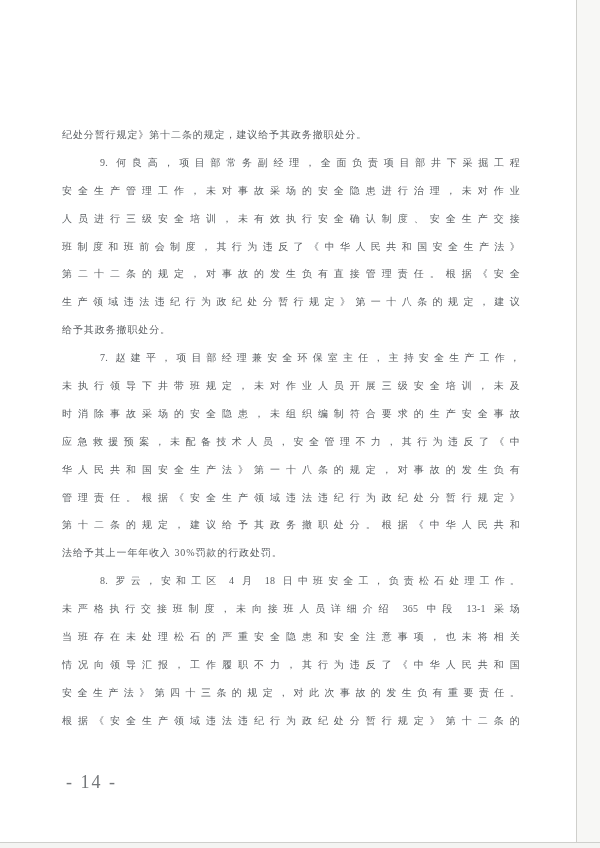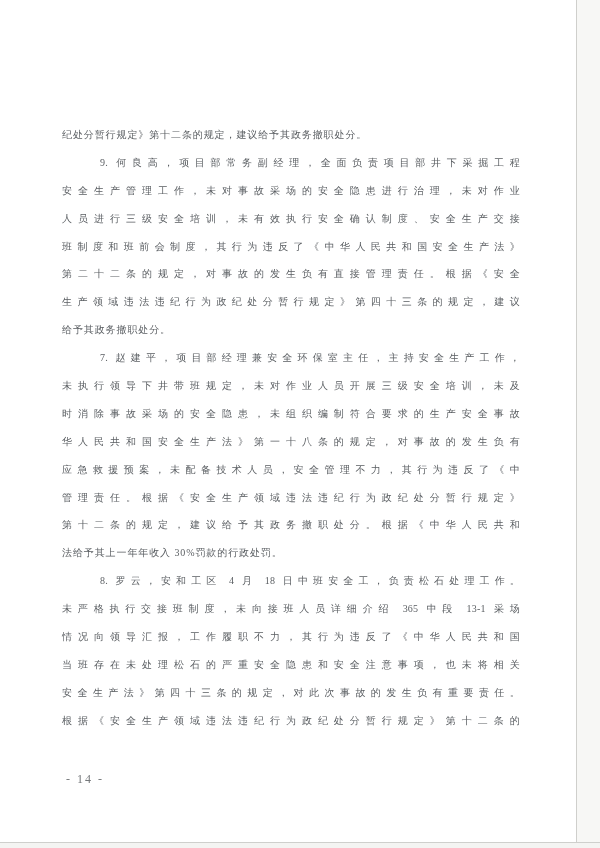--- a/index.html
+++ b/index.html
@@ -43,21 +43,21 @@
     letter-spacing: 0.9px;
   }
   
   .ln.ind {
     text-indent: 38px;
   }
   .pagenum {
     position: absolute;
     left: 66px;
     top: 772px;
-    font-size: 12px;
+    font-size: 18px;
     letter-spacing: 2px;
     color: #74777a;
     text-align: right;
   }
   
   .scan-edge-v {
     position: absolute;
     left: 576px;
     top: 0;
     width: 1px;
@@ -99,33 +99,33 @@
   <div class="scan-edge-v"></div>
   <div class="scan-edge-h"></div>
 
   <div class="textblock">
     <div class="ln e">纪处分暂行规定》第十二条的规定，建议给予其政务撤职处分。</div>
     <div class="ln j ind">9. 何良高，项目部常务副经理，全面负责项目部井下采掘工程</div>
     <div class="ln j">安全生产管理工作，未对事故采场的安全隐患进行治理，未对作业</div>
     <div class="ln j">人员进行三级安全培训，未有效执行安全确认制度、安全生产交接</div>
     <div class="ln j">班制度和班前会制度，其行为违反了《中华人民共和国安全生产法》</div>
     <div class="ln j">第二十二条的规定，对事故的发生负有直接管理责任。根据《安全</div>
-    <div class="ln j">生产领域违法违纪行为政纪处分暂行规定》第四十三条的规定，建议</div>
+    <div class="ln j">生产领域违法违纪行为政纪处分暂行规定》第一十八条的规定，建议</div>
     <div class="ln e">给予其政务撤职处分。</div>
     <div class="ln j ind">7. 赵建平，项目部经理兼安全环保室主任，主持安全生产工作，</div>
     <div class="ln j">未执行领导下井带班规定，未对作业人员开展三级安全培训，未及</div>
     <div class="ln j">时消除事故采场的安全隐患，未组织编制符合要求的生产安全事故</div>
+    <div class="ln j">应急救援预案，未配备技术人员，安全管理不力，其行为违反了《中</div>
     <div class="ln j">华人民共和国安全生产法》第一十八条的规定，对事故的发生负有</div>
-    <div class="ln j">应急救援预案，未配备技术人员，安全管理不力，其行为违反了《中</div>
     <div class="ln j">管理责任。根据《安全生产领域违法违纪行为政纪处分暂行规定》</div>
     <div class="ln j">第十二条的规定，建议给予其政务撤职处分。根据《中华人民共和</div>
     <div class="ln e">法给予其上一年年收入 30%罚款的行政处罚。</div>
     <div class="ln j ind">8. 罗云，安和工区 4 月 18 日中班安全工，负责松石处理工作。</div>
     <div class="ln j">未严格执行交接班制度，未向接班人员详细介绍 365 中段 13-1 采场</div>
+    <div class="ln j">当班存在未处理松石的严重安全隐患和安全注意事项，也未将相关</div>
     <div class="ln j">情况向领导汇报，工作履职不力，其行为违反了《中华人民共和国</div>
-    <div class="ln j">当班存在未处理松石的严重安全隐患和安全注意事项，也未将相关</div>
     <div class="ln j">安全生产法》第四十三条的规定，对此次事故的发生负有重要责任。</div>
     <div class="ln j">根据《安全生产领域违法违纪行为政纪处分暂行规定》第十二条的</div>
   </div>
 
   <div class="pagenum">- 14 -</div>
 
 </div>
 
 </body></html>

